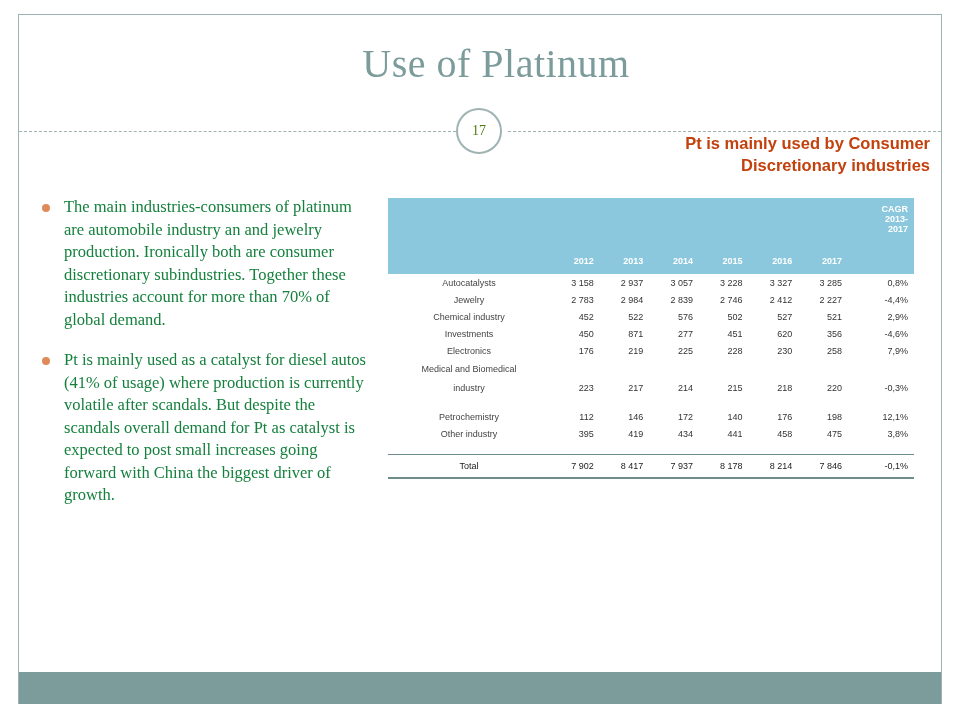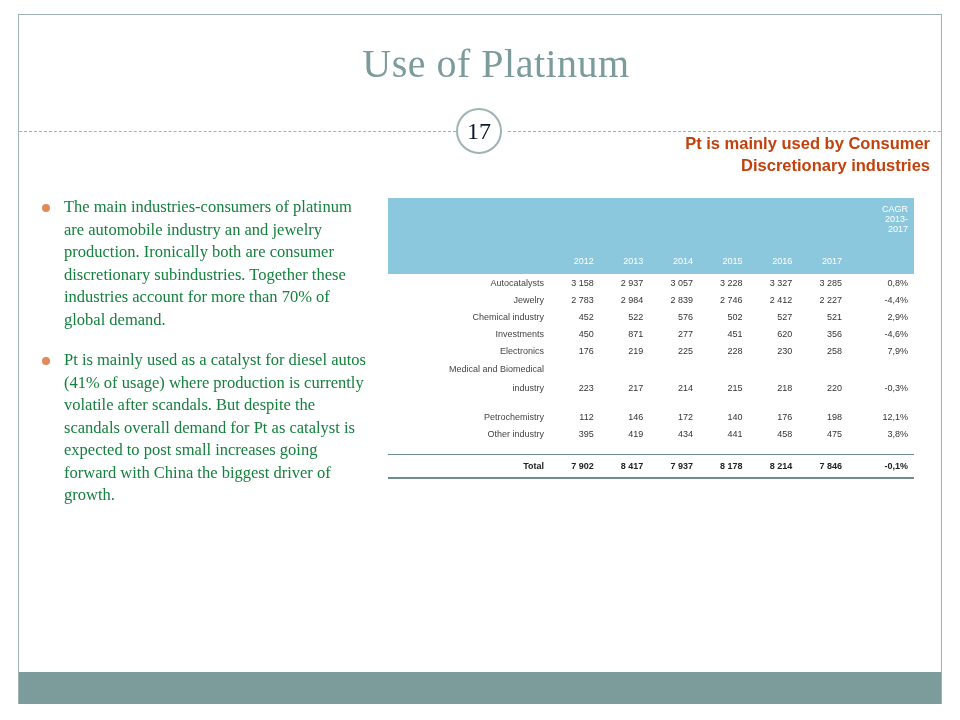--- a/index.html
+++ b/index.html
@@ -62,22 +62,22 @@
     width: 46px;
     height: 46px;
     border: 2px solid #9fb3b3;
     border-radius: 50%;
     box-sizing: border-box;
     background: #ffffff;
     display: flex;
     align-items: center;
     justify-content: center;
     font-family: "Liberation Serif", serif;
-    font-size: 24px;
-    color: #0f172a;
+    font-size: 14px;
+    color: #4d7c0f;
   }
   .headline {
     position: absolute;
     left: 520px;
     top: 132px;
     width: 410px;
     text-align: right;
     font-family: "Liberation Sans", sans-serif;
     font-weight: bold;
     font-size: 16.5px;
@@ -118,21 +118,21 @@
   table.data {
     border-collapse: collapse;
     width: 526px;
     font-family: "Liberation Sans", sans-serif;
     font-size: 9px;
     color: #333333;
   }
   table.data thead th {
     background: #8cc8dd;
     color: #ffffff;
-    font-weight: normal;
+    font-weight: bold;
     font-size: 9px;
     height: 62px;
     vertical-align: bottom;
     padding: 0 6px 8px 6px;
     text-align: right;
     border: none;
   }
   table.data thead th.corner {
     text-align: left;
     width: 150px;
@@ -143,35 +143,35 @@
     line-height: 10px;
     width: 54px;
   }
   table.data tbody td {
     padding: 3.5px 6px;
     text-align: right;
     white-space: nowrap;
     border: none;
   }
   table.data tbody td.label {
-    text-align: right;
+    text-align: center;
     color: #444444;
   }
   table.data tbody tr.tall td {
     padding-top: 5px;
     padding-bottom: 5px;
   }
   table.data tbody tr.spacer td {
     height: 12px;
     padding: 0;
   }
   table.data tbody tr.total td {
     border-top: 1px solid #6f8c8c;
     border-bottom: 2px solid #6f8c8c;
-    font-weight: bold;
+    font-weight: normal;
     color: #222222;
     padding-top: 6px;
     padding-bottom: 6px;
   }
   .footer-bar {
     position: absolute;
     left: 19px;
     top: 672px;
     width: 922px;
     height: 32px;

